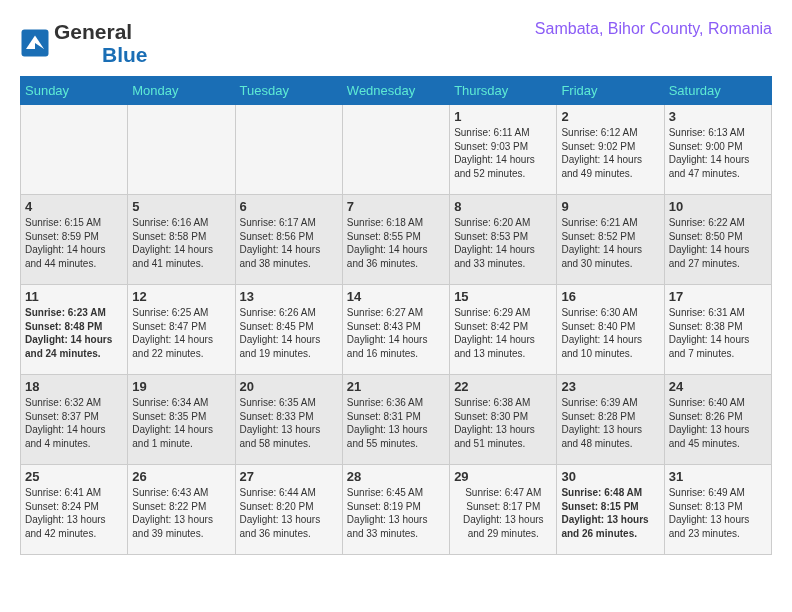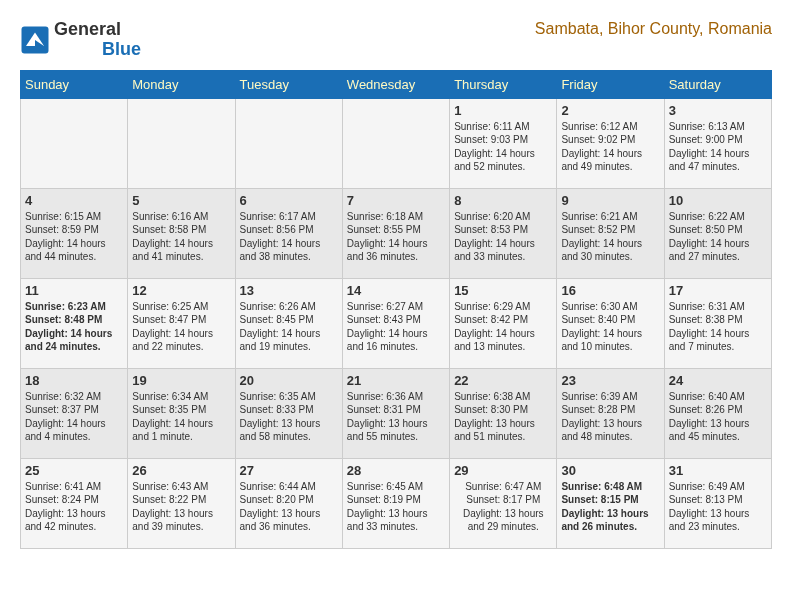--- a/index.html
+++ b/index.html
@@ -15,51 +15,51 @@
       justify-content: space-between;
       align-items: flex-start;
       margin-bottom: 10px;
     }
     .logo {
       display: flex;
       align-items: center;
       gap: 4px;
     }
     .logo-text {
-      font-size: 18px;
+      font-size: 21px;
       font-weight: bold;
       line-height: 1.1;
     }
     .logo-general { color: #333; }
     .logo-blue { color: #1a6eb5; margin-left: 48px; }
     .logo-icon {
       width: 30px;
       height: 30px;
     }
     .title-block {
       text-align: right;
     }
     .month-year {
       font-size: 36px;
       font-weight: bold;
       color: #333;
       line-height: 1.1;
     }
     .location {
       font-size: 16px;
-      color: #a16207;
+      color: #8b5cf6;
     }
     .calendar {
       width: 100%;
       border-collapse: collapse;
       font-size: 11px;
     }
     .calendar thead th {
       background-color: #1a6eb5;
-      color: #fef9c3;
+      color: #5eead4;
       padding: 6px 4px;
       text-align: left;
       font-size: 13px;
       font-weight: normal;
       border: 1px solid #1a6eb5;
     }
     .calendar tbody td {
       border: 1px solid #ccc;
       vertical-align: top;
       padding: 4px;

